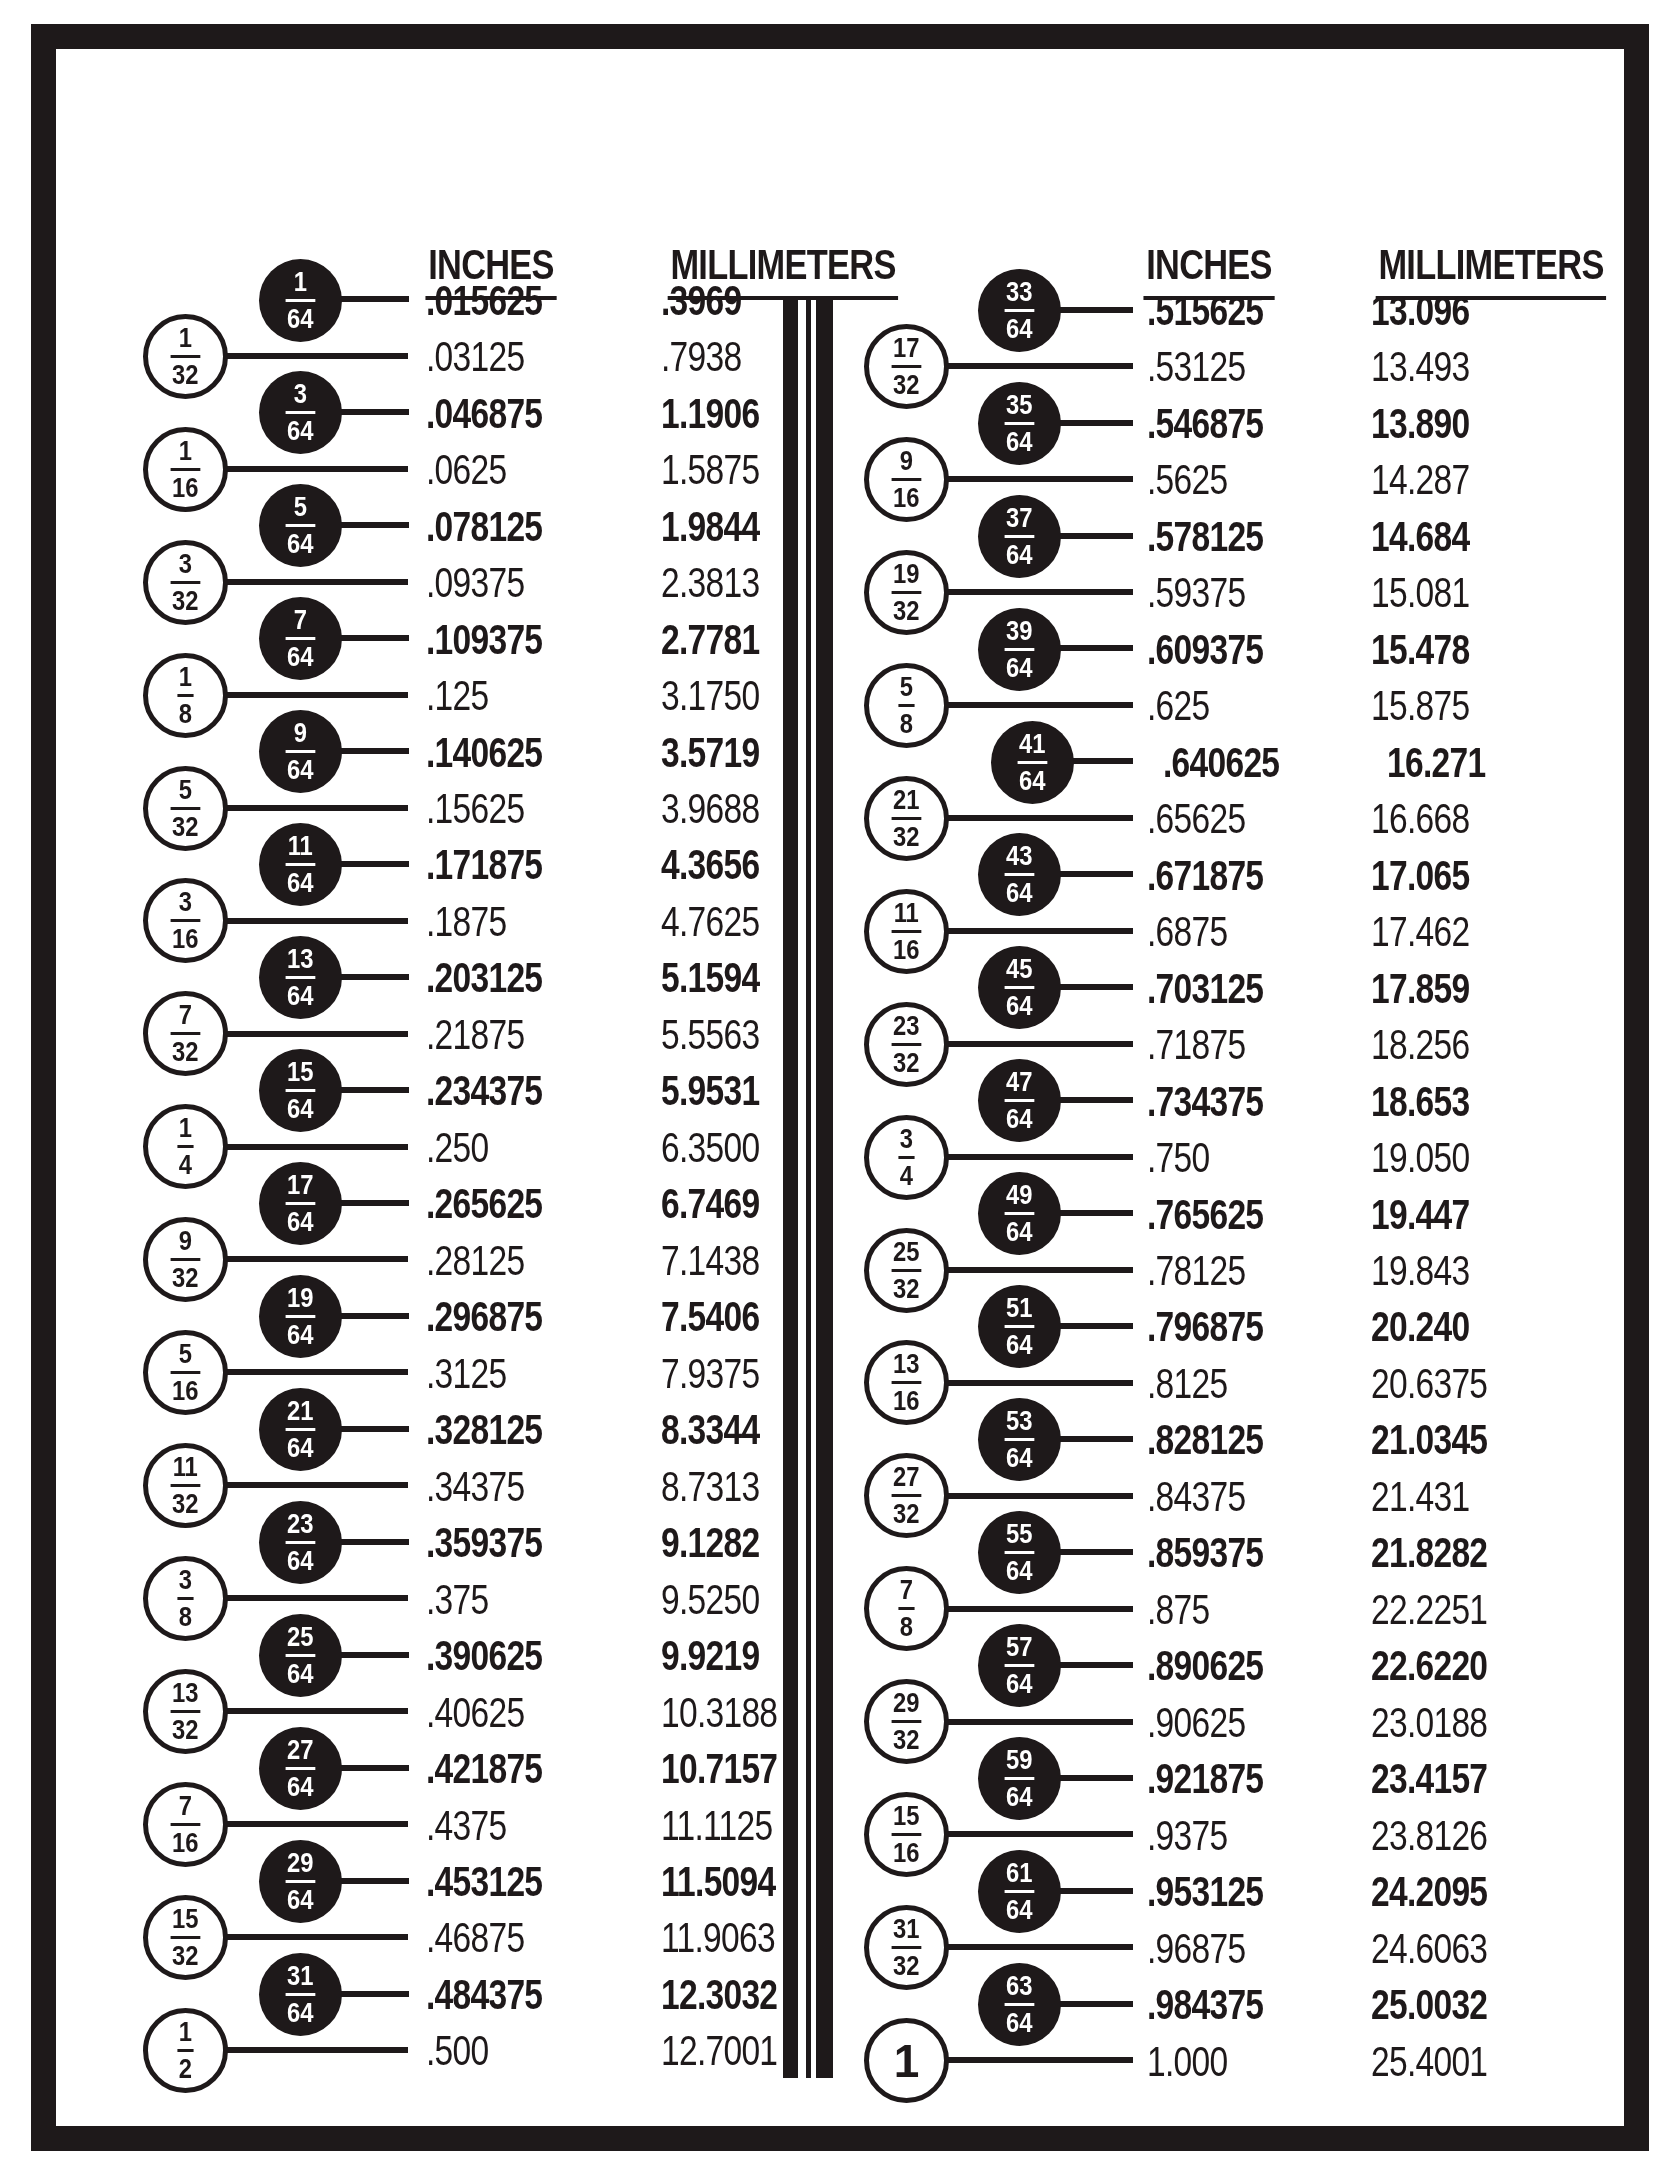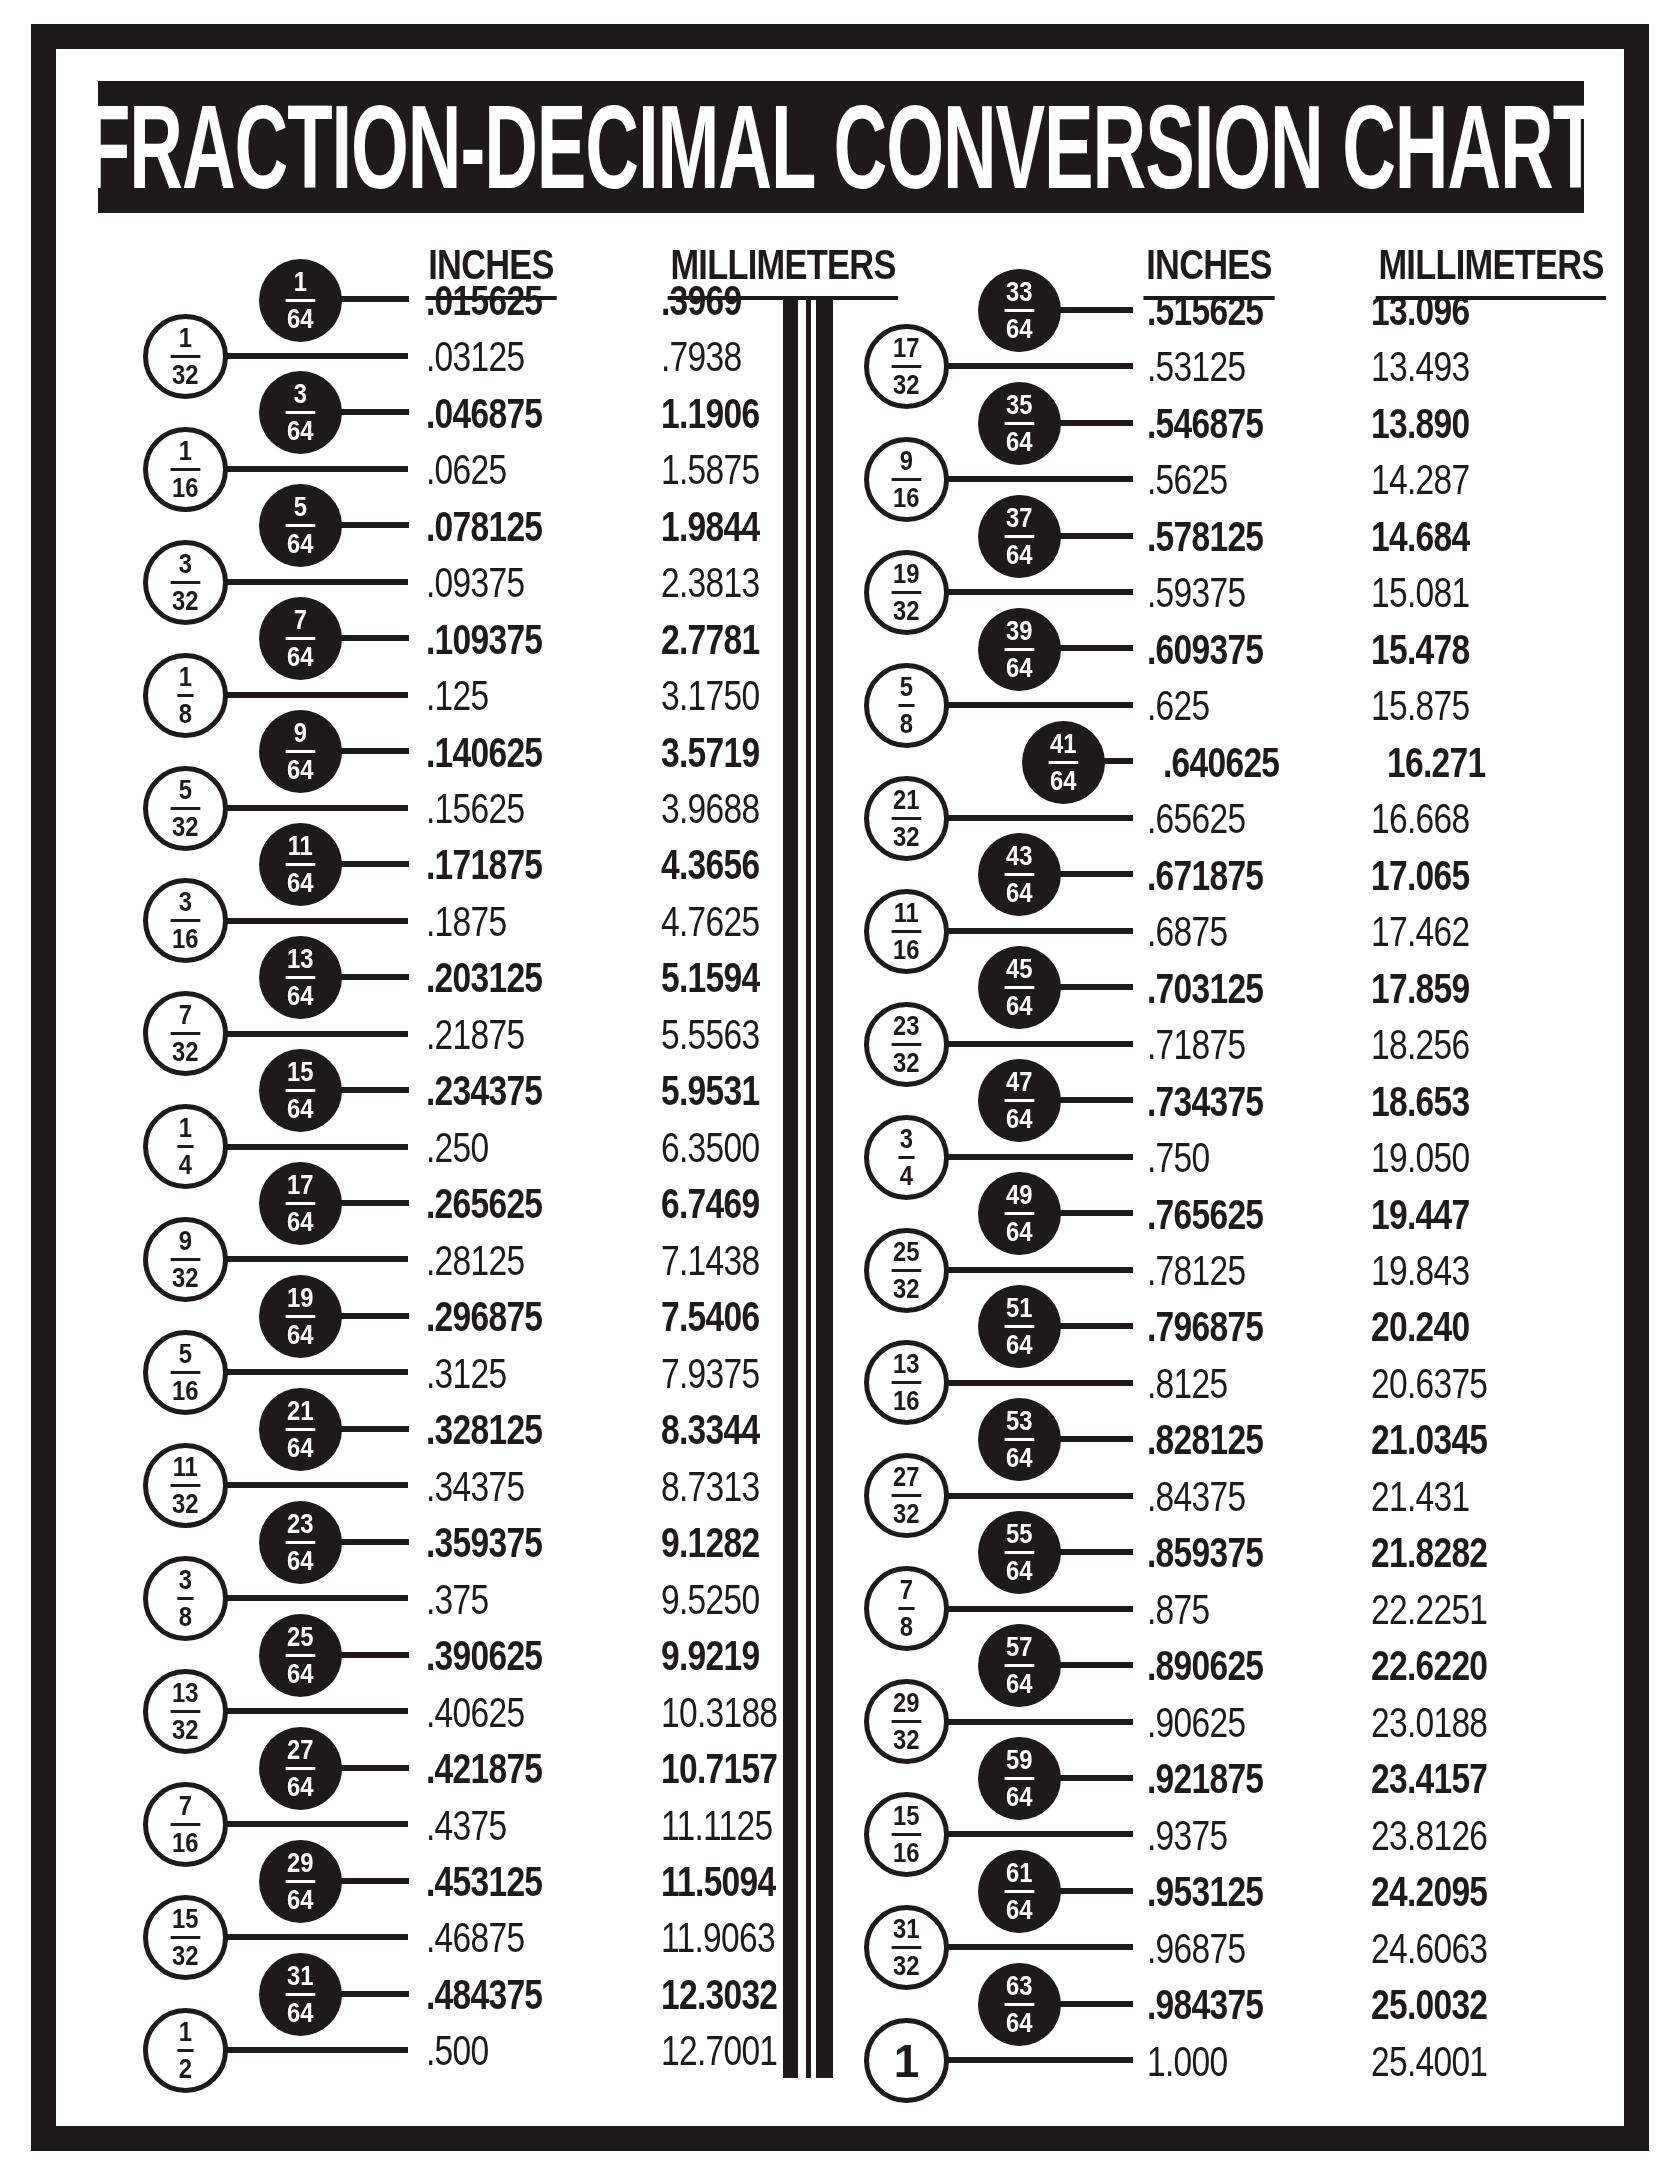--- a/index.html
+++ b/index.html
@@ -70,23 +70,20 @@
   }
   .val.b{font-weight:700;}
 </style>
 </head>
 <body>
 
 <div class="page">
 
   <div class="frame"></div>
 
-  <div class="banner">
-    <span class="t">FRACTION-DECIMAL CONVERSION CHART</span>
-  </div>
 
   <div class="hdr" style="left:491px;">
     <span class="ht">INCHES</span>
   </div>
   <div class="hdr" style="left:783px;">
     <span class="ht">MILLIMETERS</span>
   </div>
   <div class="hdr" style="left:1209px;">
     <span class="ht">INCHES</span>
   </div>
@@ -574,21 +571,21 @@
             <span class="num">5</span>
             <span class="bar"></span>
             <span class="den">8</span>
           </span>
         </div>
     <span class="val inches" style="left: 1147px; top: 677px;">.625</span>
     <span class="val mm" style="left: 1371px; top: 677px;">15.875</span>
   </div>
       <div>
     <div class="connector" style="left: 1054px; top: 758px; width: 79px;"></div>
-    <div class="badge black" style="left: 1022px; top: 721px; width: 83px; height: 83px;">
+    <div class="badge black" style="left: 991px; top: 721px; width: 83px; height: 83px;">
           <span class="frac">
             <span class="num">41</span>
             <span class="bar"></span>
             <span class="den">64</span>
           </span>
         </div>
     <span class="val inches b" style="left: 1163px; top: 734px;">.640625</span>
     <span class="val mm b" style="left: 1387px; top: 734px;">16.271</span>
   </div>
       <div>

